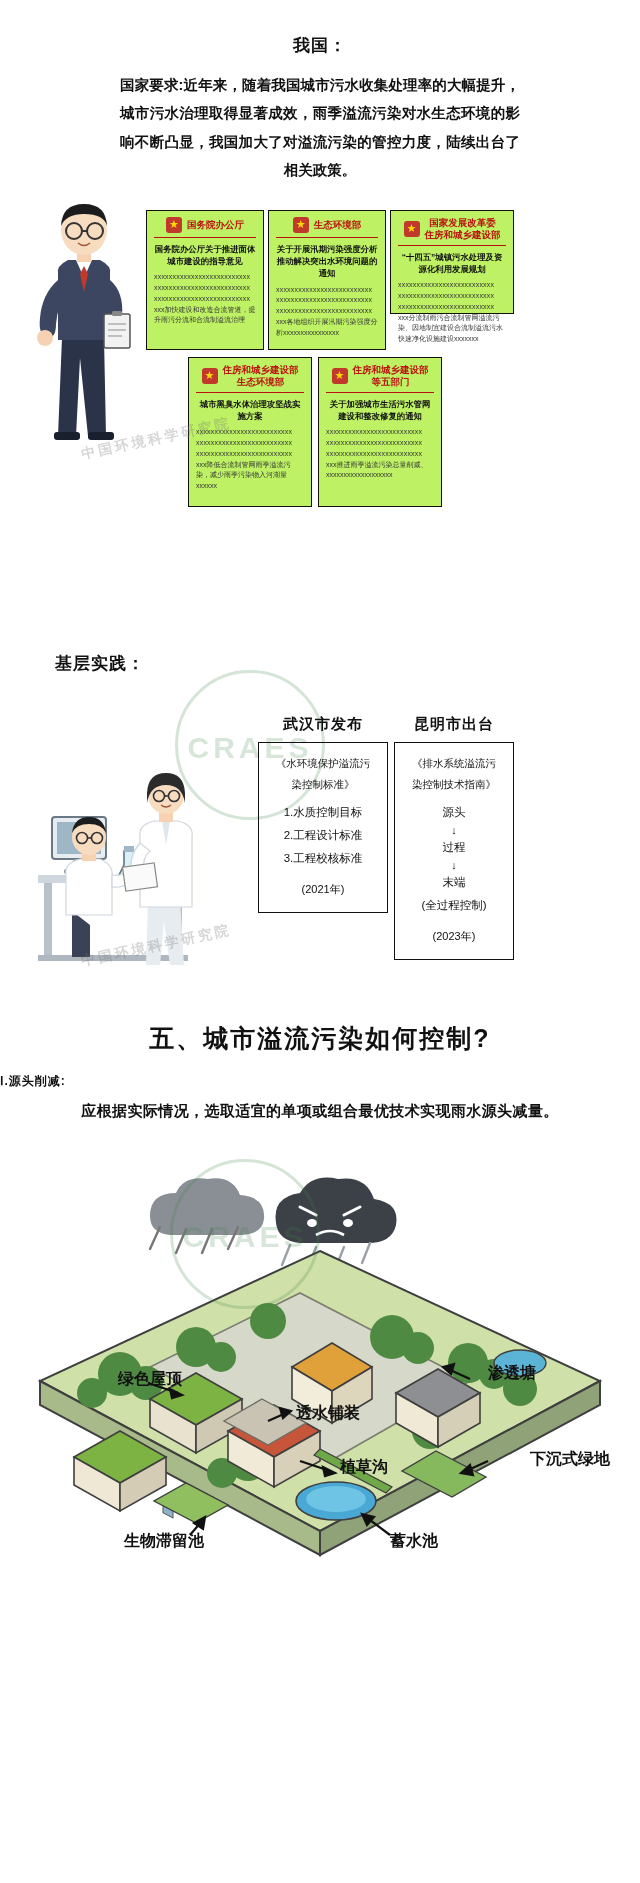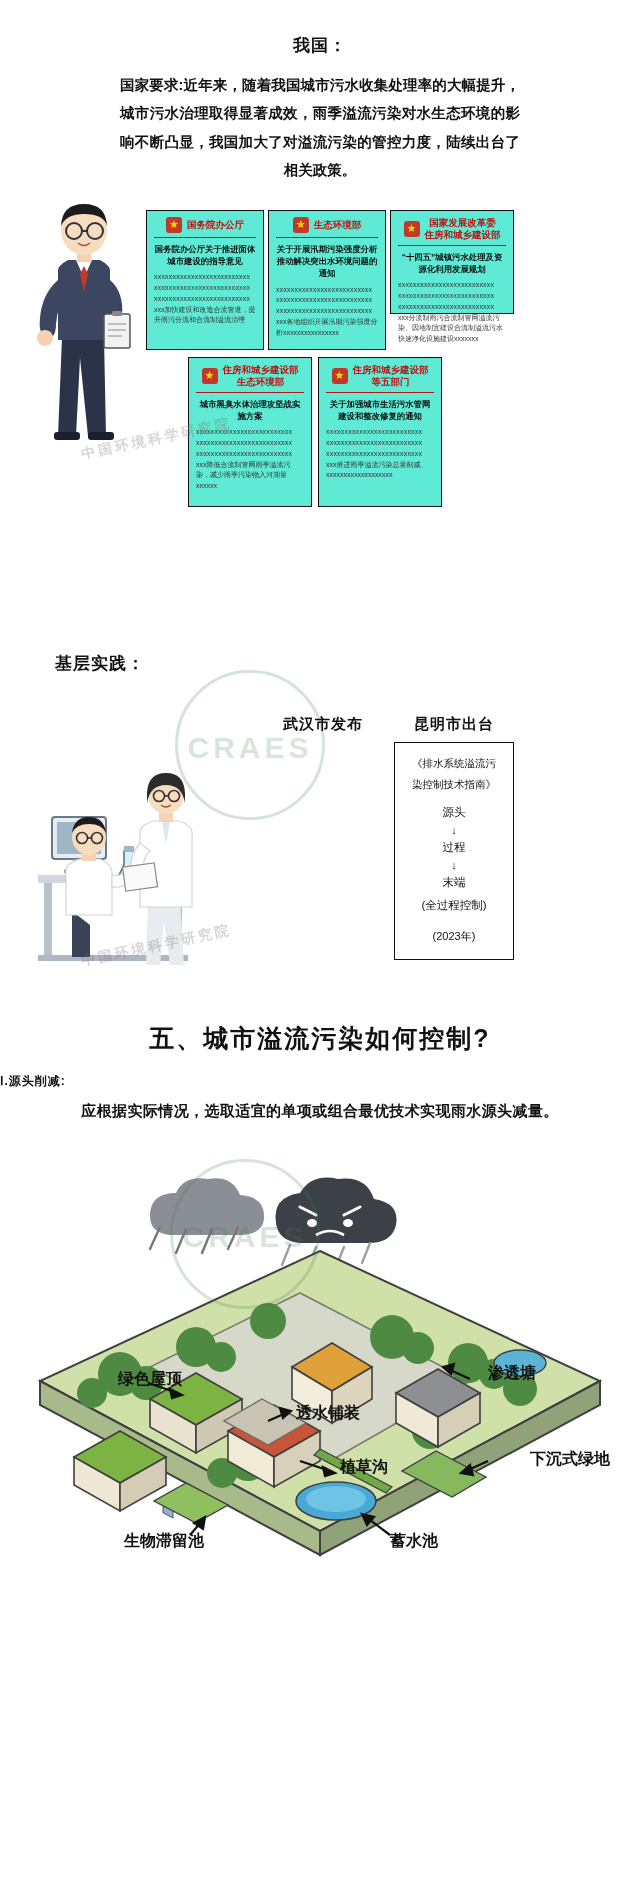--- a/index.html
+++ b/index.html
@@ -39,21 +39,21 @@
   
   .docs-wrap {
     position: relative;
     width: 640px;
     margin-top: 18px;
     height: 330px;
   }
   .doc {
     position: absolute;
     border: 1px solid #111;
-    background: #5eead4;
+    background: #bef264;
     padding: 6px 7px 8px 7px;
   }
   .doc-head {
     display: flex;
     align-items: center;
     justify-content: center;
     gap: 5px;
     border-bottom: 1.4px solid #b11;
     padding-bottom: 4px;
     margin-bottom: 5px;
@@ -394,20 +394,27 @@
       <ellipse cx="138" cy="70" rx="18" ry="19" fill="#f8dcc0"></ellipse>
       <path d="M119 68 Q120 48 138 48 Q156 48 157 68 L157 78 Q154 60 138 60 Q122 60 119 78Z" fill="#2b2b2b"></path>
       <circle cx="131" cy="71" r="5.5" fill="none" stroke="#333" stroke-width="1.6"></circle>
       <circle cx="146" cy="71" r="5.5" fill="none" stroke="#333" stroke-width="1.6"></circle>
       <line x1="136.5" y1="71" x2="140.5" y2="71" stroke="#333" stroke-width="1.6"></line>
       <path d="M133 80 Q138 84 143 80" stroke="#a0563c" stroke-width="1.4" fill="none"></path>
     </svg>
 
     <div class="city-col" style="left:258px; top:0px; width:130px;">
       <div class="city-head">武汉市发布</div>
+      <div class="city-box">
+        <div class="std-name">《水环境保护溢流污染控制标准》</div>
+        <div class="flowitem">1.水质控制目标</div>
+        <div class="flowitem">2.工程设计标准</div>
+        <div class="flowitem">3.工程校核标准</div>
+        <div class="year">(2021年)</div>
+      </div>
     </div>
 
     <div class="city-col" style="left:394px; top:0px; width:120px;">
       <div class="city-head">昆明市出台</div>
       <div class="city-box">
         <div class="std-name">《排水系统溢流污染控制技术指南》</div>
         <div class="flowitem">源头</div>
         <div class="arrow-down">↓</div>
         <div class="flowitem">过程</div>
         <div class="arrow-down">↓</div>

